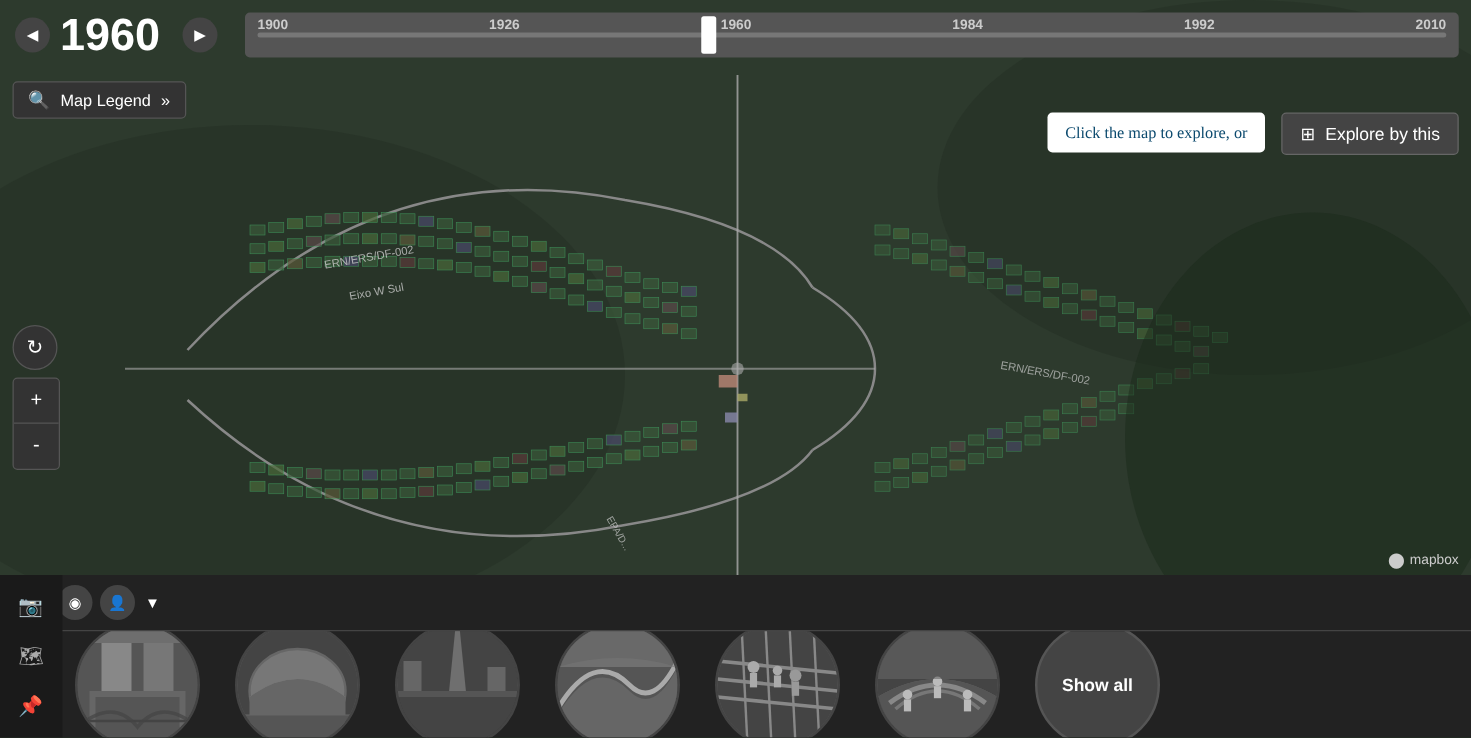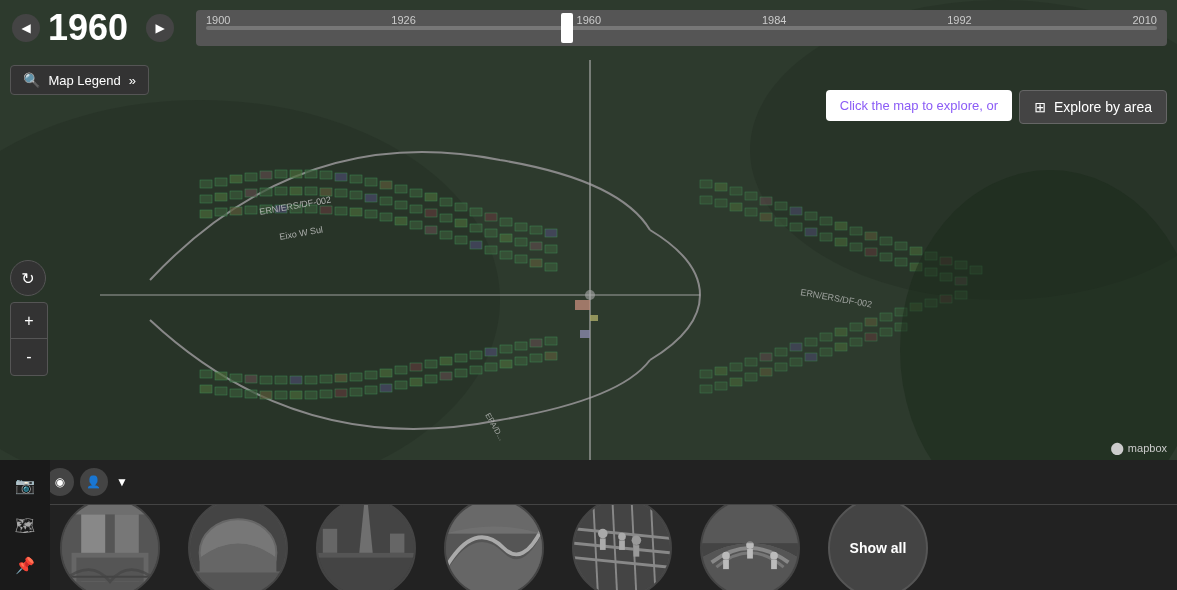--- a/index.html
+++ b/index.html
@@ -91,20 +91,21 @@
 
     .timeline-labels {
       position: absolute;
       top: 4px;
       left: 10px;
       right: 10px;
       display: flex;
       justify-content: space-between;
       color: #ccc;
       font-size: 11px;
+      font-weight: bold;
     }
 
     .timeline-handle {
       position: absolute;
       width: 12px;
       height: 30px;
       background: #fff;
       border-radius: 2px;
       top: 50%;
       transform: translateY(-50%);
@@ -197,22 +198,23 @@
 
     
     #click-hint {
       position: absolute;
       top: 90px;
       right: 165px;
       background: #fff;
       border-radius: 4px;
       padding: 8px 14px;
       font-size: 13px;
-      color: #8b5cf6;
+      color: #0c4a6e;
       z-index: 100;
+      font-family: Liberation Serif, serif;
     }
 
     
     #mapbox-attr {
       position: absolute;
       bottom: 135px;
       right: 10px;
       display: flex;
       align-items: center;
       gap: 4px;
@@ -623,21 +625,21 @@
   <span>Map Legend</span>
   <span>»</span>
 </div>
 
 <div id="click-hint">
   <span>Click the map to explore, or</span>
 </div>
 
 <button id="explore-area-btn">
   <span style="font-size:14px;">⊞</span>
-  <span>Explore by area</span>
+  <span>Explore by this</span>
 </button>
 
 <div id="map-controls-left" style="top: 260px;">
   <button class="map-btn round">
     <span>↻</span>
   </button>
   <div class="zoom-group">
     <button class="map-btn">+</button>
     <button class="map-btn">-</button>
   </div>

